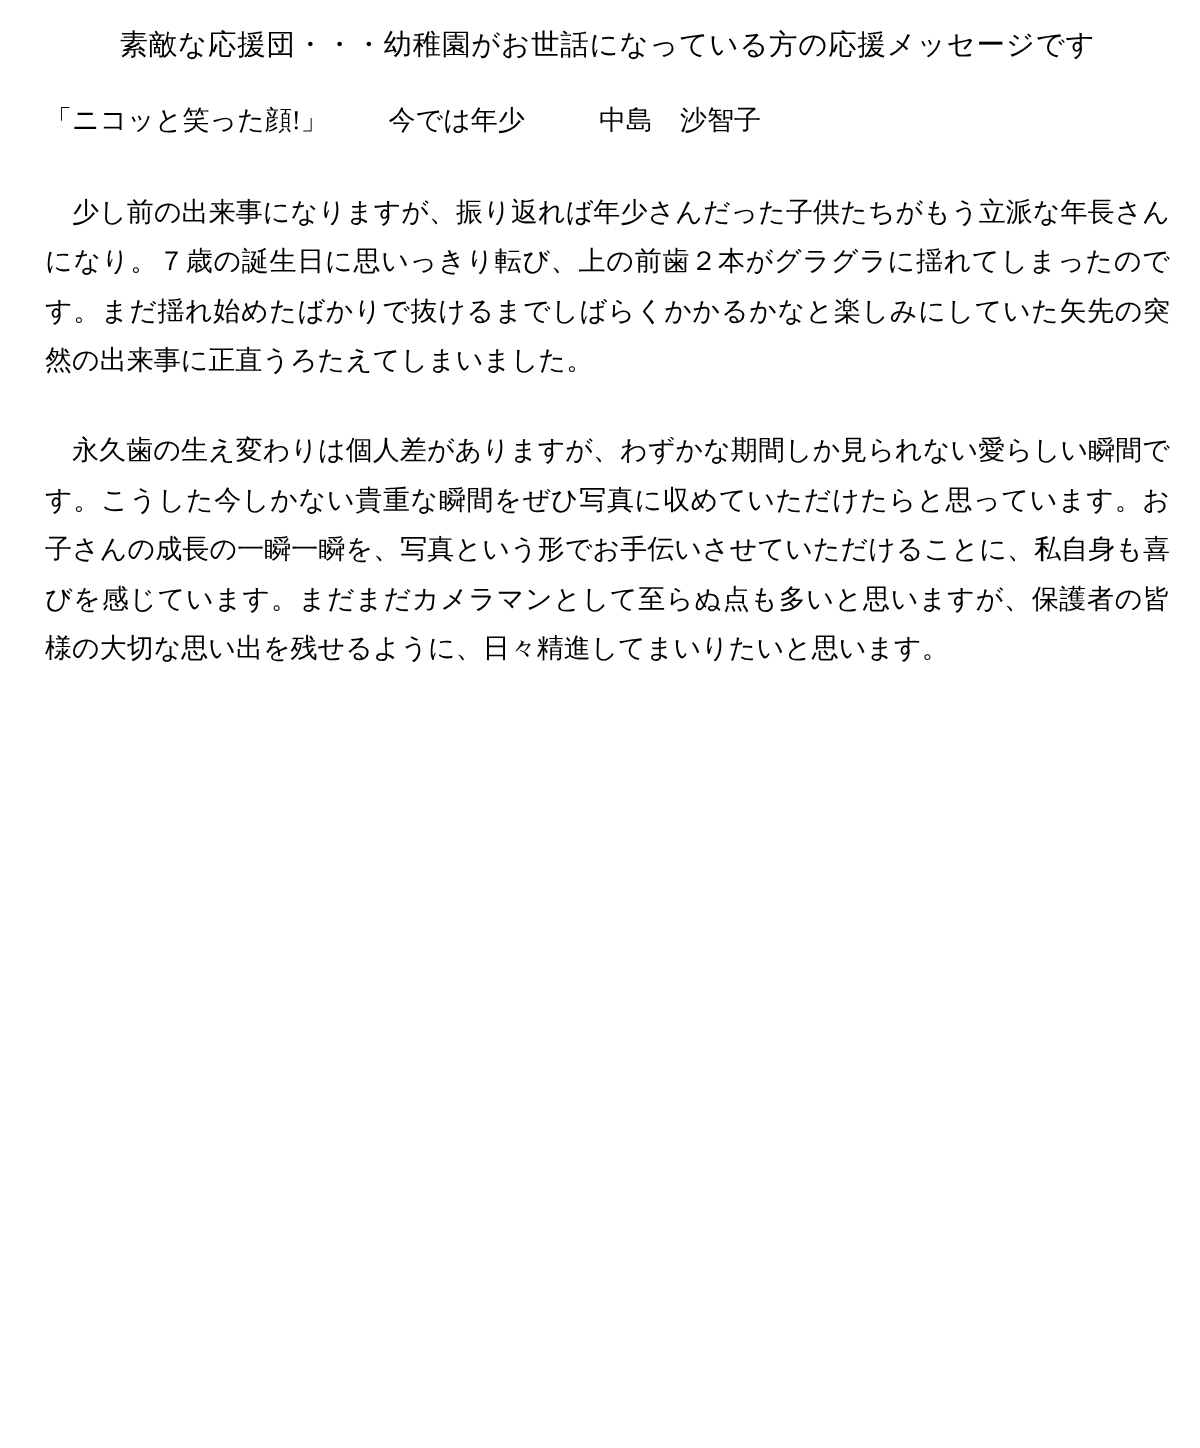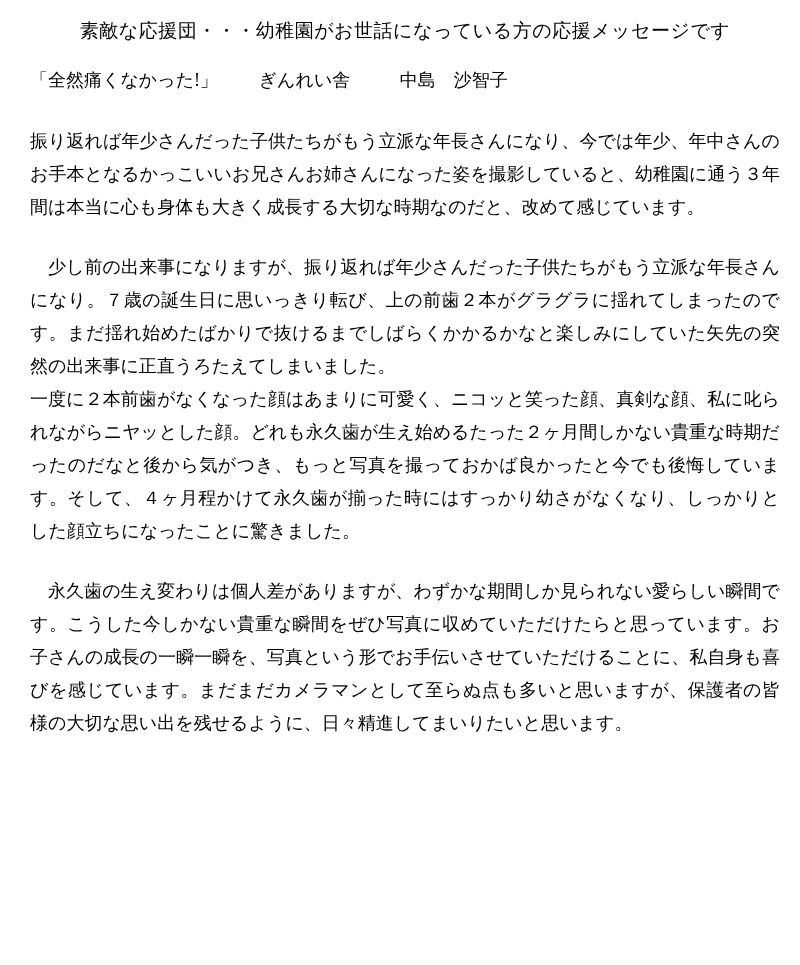--- a/index.html
+++ b/index.html
@@ -51,24 +51,22 @@
     margin-top: 27px;
   }
 </style>
 </head>
 <body>
 
 <div class="page">
   <h1 class="doc-title">素敵な応援団・・・幼稚園がお世話になっている方の応援メッセージです</h1>
 
   <p class="subtitle">
-    <span class="sub-quote">「全然痛くなかった!」</span>
-    <span class="sub-studio">ぎんれい舎</span>
+    <span class="sub-quote">「ニコッと笑った顔!」</span>
+    <span class="sub-studio">今では年少</span>
     <span class="sub-author">中島　沙智子</span>
   </p>
 
   <div class="body-block">
-      <p class="body-paragraph">振り返れば年少さんだった子供たちがもう立派な年長さんになり、今では年少、年中さんのお手本となるかっこいいお兄さんお姉さんになった姿を撮影していると、幼稚園に通う３年間は本当に心も身体も大きく成長する大切な時期なのだと、改めて感じています。</p>
       <p class="body-paragraph space-before">　少し前の出来事になりますが、振り返れば年少さんだった子供たちがもう立派な年長さんになり。７歳の誕生日に思いっきり転び、上の前歯２本がグラグラに揺れてしまったのです。まだ揺れ始めたばかりで抜けるまでしばらくかかるかなと楽しみにしていた矢先の突然の出来事に正直うろたえてしまいました。</p>
-      <p class="body-paragraph">一度に２本前歯がなくなった顔はあまりに可愛く、ニコッと笑った顔、真剣な顔、私に叱られながらニヤッとした顔。どれも永久歯が生え始めるたった２ヶ月間しかない貴重な時期だったのだなと後から気がつき、もっと写真を撮っておかば良かったと今でも後悔しています。そして、４ヶ月程かけて永久歯が揃った時にはすっかり幼さがなくなり、しっかりとした顔立ちになったことに驚きました。</p>
       <p class="body-paragraph space-before">　永久歯の生え変わりは個人差がありますが、わずかな期間しか見られない愛らしい瞬間です。こうした今しかない貴重な瞬間をぜひ写真に収めていただけたらと思っています。お子さんの成長の一瞬一瞬を、写真という形でお手伝いさせていただけることに、私自身も喜びを感じています。まだまだカメラマンとして至らぬ点も多いと思いますが、保護者の皆様の大切な思い出を残せるように、日々精進してまいりたいと思います。</p>
     </div>
 </div>
 
 </body></html>

